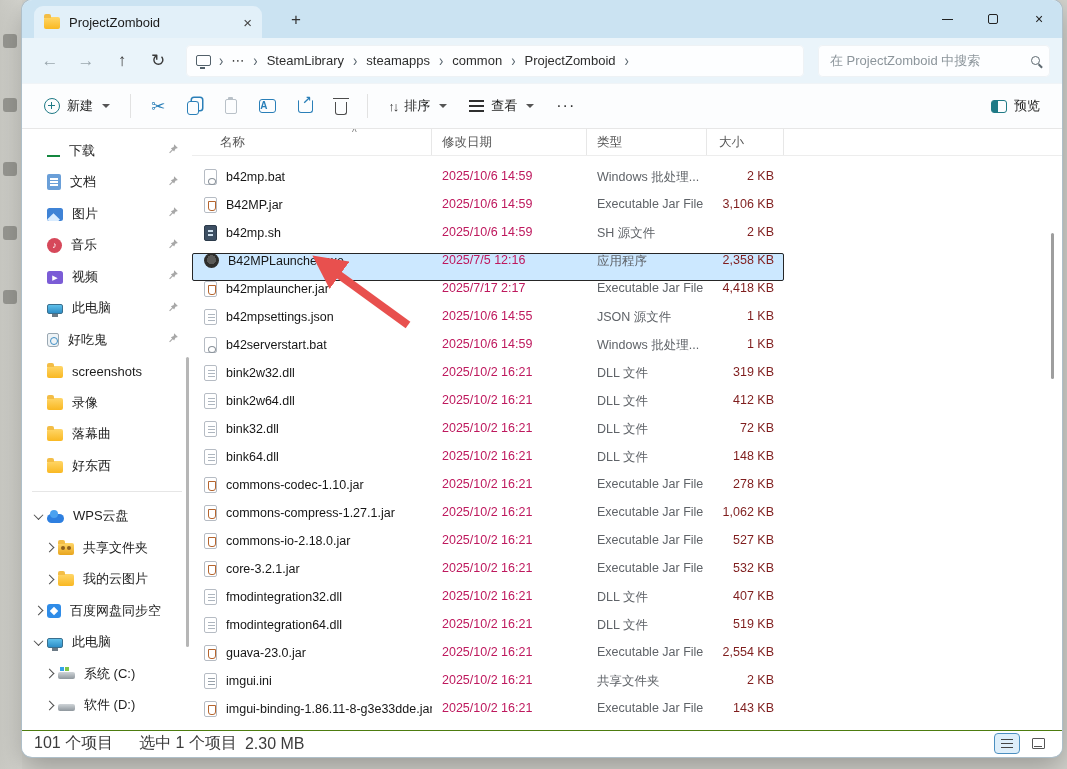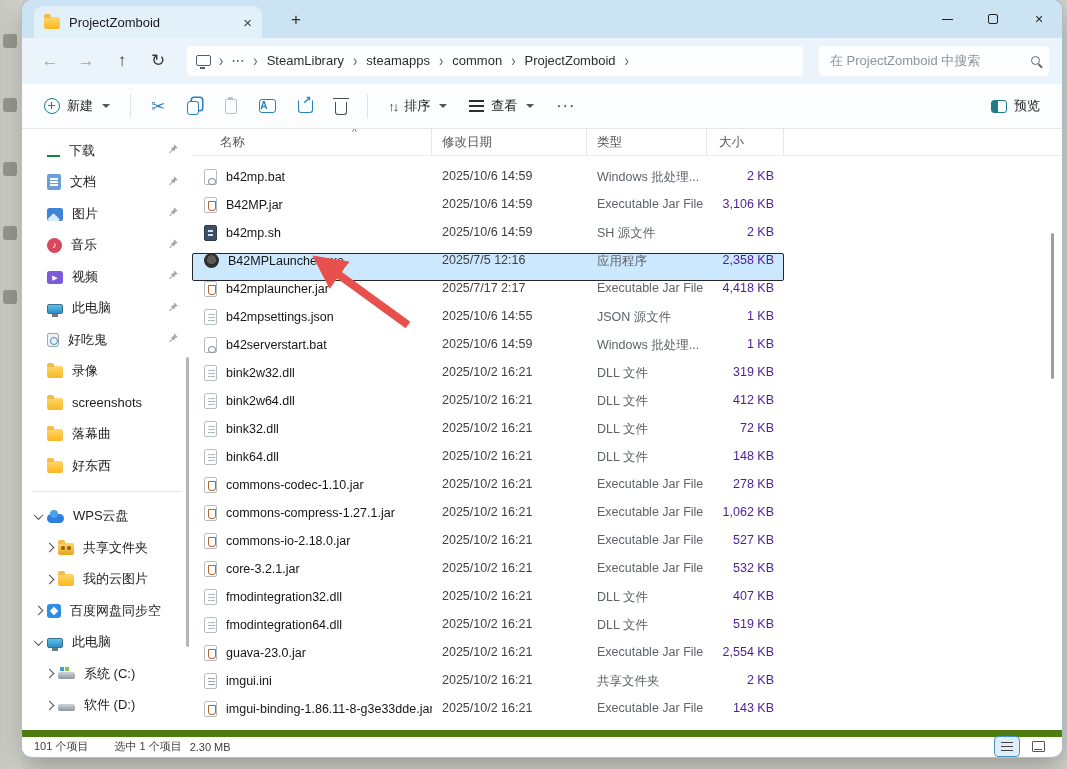--- a/index.html
+++ b/index.html
@@ -144,29 +144,29 @@
   .h-cell.h-date{flex:0 0 155px;padding-left:10px;}
   .h-cell.h-type{flex:0 0 120px;padding-left:10px;}
   .h-cell.h-size{flex:0 0 77px;justify-content:flex-start;padding-left:12px;}
   .sort-caret{position:absolute;left:160px;top:-2px;font-size:10px;color:#777;}
   .sort-caret::after{content:"^";}
   .rows{position:relative;z-index:1;}
   .file-row{display:flex;align-items:flex-start;height:28px;width:592px;font-size:12.5px;border-radius:2px;}
   .file-row.partial{margin-top:-15px;}
   .file-row.selected{background:#cce8ff;outline:1px solid #262626;outline-offset:-1px;}
   .c-name{flex:0 0 240px;display:flex;align-items:center;gap:9px;padding-left:12px;color:#161616;overflow:hidden;white-space:nowrap;}
-  .c-date{flex:0 0 155px;padding-left:10px;color:#404040;}
+  .c-date{flex:0 0 155px;padding-left:10px;color:#be185d;}
   .c-type{flex:0 0 120px;padding-left:10px;color:#5f6368;white-space:nowrap;overflow:hidden;}
-  .c-size{flex:0 0 77px;text-align:right;padding-right:10px;color:#4c1d95;}
+  .c-size{flex:0 0 77px;text-align:right;padding-right:10px;color:#7f1d1d;}
   .file-scroll{position:absolute;right:8px;top:104px;width:3px;height:146px;background:#9e9e9e;border-radius:2px;z-index:4;}
   .arrow-svg{position:absolute;left:110px;top:118px;z-index:5;pointer-events:none;}
 
   
-  .statusbar{height:26px;border-top:7px solid #4d7c0f;display:flex;align-items:center;
-    padding:0 12px;font-size:11px;color:#3c3c3c;background:#fff;}
+  .statusbar{height:26px;border-top:1px solid #4d7c0f;display:flex;align-items:center;
+    padding:0 12px;font-size:16px;color:#3c3c3c;background:#fff;}
   .sb-count{margin-right:26px;}
   .sb-sel{margin-right:8px;}
   .sb-spacer{flex:1;}
   .view-toggle{display:flex;gap:7px;align-items:center;}
   .vt-btn{width:24px;height:19px;display:flex;align-items:center;justify-content:center;border-radius:3px;}
   .vt-btn.active{background:#ddeefa;outline:1px solid #4b8fc0;}
   .vt-lines{width:12px;height:9px;border-top:1.5px solid #444;border-bottom:1.5px solid #444;position:relative;}
   .vt-lines::after{content:"";position:absolute;left:0;top:2.5px;width:100%;height:1.5px;background:#444;}
   .vt-thumb{width:13px;height:11px;border:1.5px solid #555;border-radius:1px;position:relative;}
   .vt-thumb::after{content:"";position:absolute;left:1px;bottom:1px;width:8px;height:1.5px;background:#555;}
@@ -332,26 +332,26 @@
           <span class="chev-slot"></span>
           <span class="ic i-recycle-bin"></span>
           <span class="side-label">好吃鬼</span>
           <span class="pin"><svg class="pin-svg" viewBox="0 0 16 16">
               <path d="M9.5 1.5l5 5-3.2 1-1.8 3.8-1.6-1.6L4 13.6l-1.1-1.1 3.9-3.9L5.2 7 9 5.2z"></path>
             </svg></span>
         </div>
         <div class="side-item">
           <span class="chev-slot"></span>
           <span class="ic i-folder"></span>
+          <span class="side-label">screenshots</span>
+        </div>
+        <div class="side-item">
+          <span class="chev-slot"></span>
+          <span class="ic i-folder"></span>
           <span class="side-label">录像</span>
-        </div>
-        <div class="side-item">
-          <span class="chev-slot"></span>
-          <span class="ic i-folder"></span>
-          <span class="side-label">screenshots</span>
         </div>
         <div class="side-item">
           <span class="chev-slot"></span>
           <span class="ic i-folder"></span>
           <span class="side-label">落幕曲</span>
         </div>
         <div class="side-item">
           <span class="chev-slot"></span>
           <span class="ic i-folder"></span>
           <span class="side-label">好东西</span>

